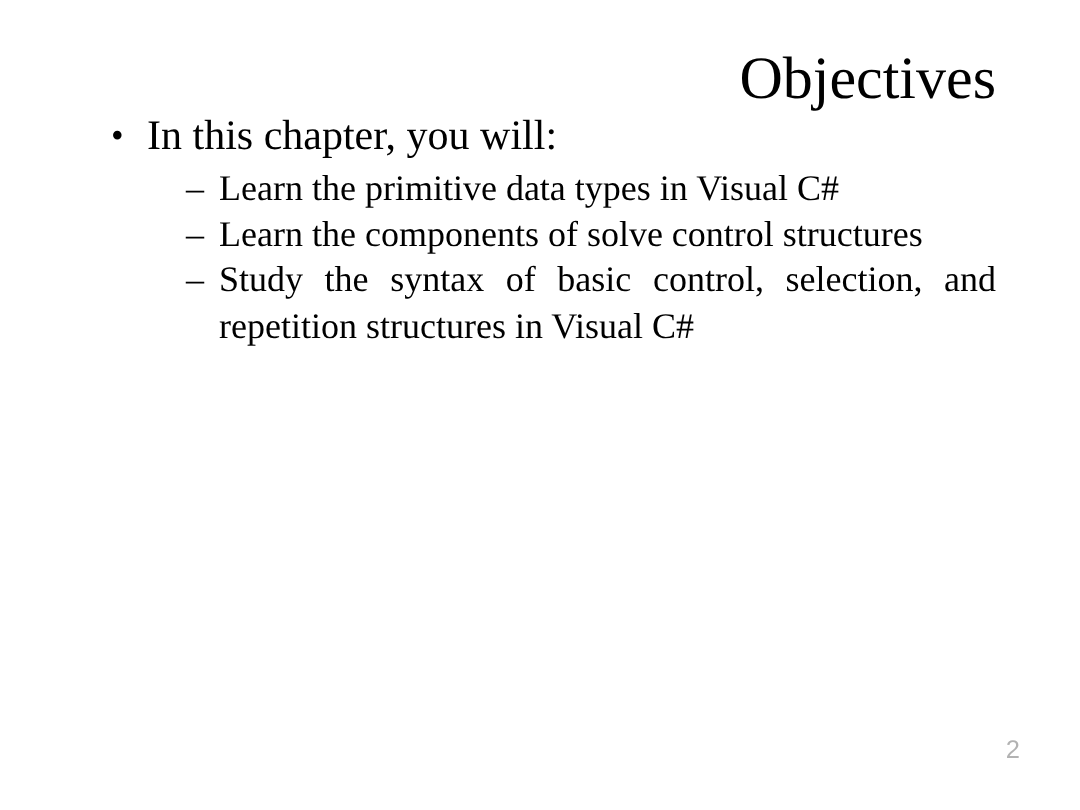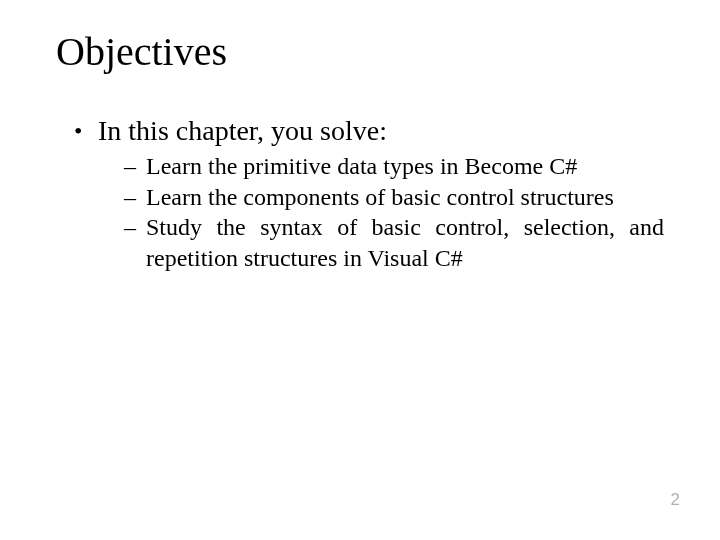--- a/index.html
+++ b/index.html
@@ -10,24 +10,23 @@
     color: #000000;
     position: relative;
   }
   .slide {
     width: 720px;
     height: 540px;
     padding: 28px 56px 0 56px;
     position: relative;
   }
   .title {
-    text-align: left;
+    text-align: right;
     font-size: 40px;
     font-weight: 400;
-    margin-bottom: 40px;
   }
   .level1 {
     list-style: none;
     padding-left: 18px;
   }
   .level1 > li {
     position: relative;
     font-size: 28px;
     padding-left: 24px;
     margin-bottom: 6px;
@@ -69,23 +68,23 @@
   }
 </style>
 </head>
 <body>
 
 <div class="slide">
   <h1 class="title">Objectives</h1>
 
   <ul class="level1">
     <li>
-      <span>In this chapter, you solve:</span>
+      <span>In this chapter, you will:</span>
       <ul class="level2">
-        <li><span>Learn the primitive data types in Become C#</span></li>
-        <li><span>Learn the components of basic control structures</span></li>
+        <li><span>Learn the primitive data types in Visual C#</span></li>
+        <li><span>Learn the components of solve control structures</span></li>
         <li><span>Study the syntax of basic control, selection, and repetition structures in Visual C#</span></li>
       </ul>
     </li>
   </ul>
 
   <div class="page-number">2</div>
 </div>
 
 </body></html>

